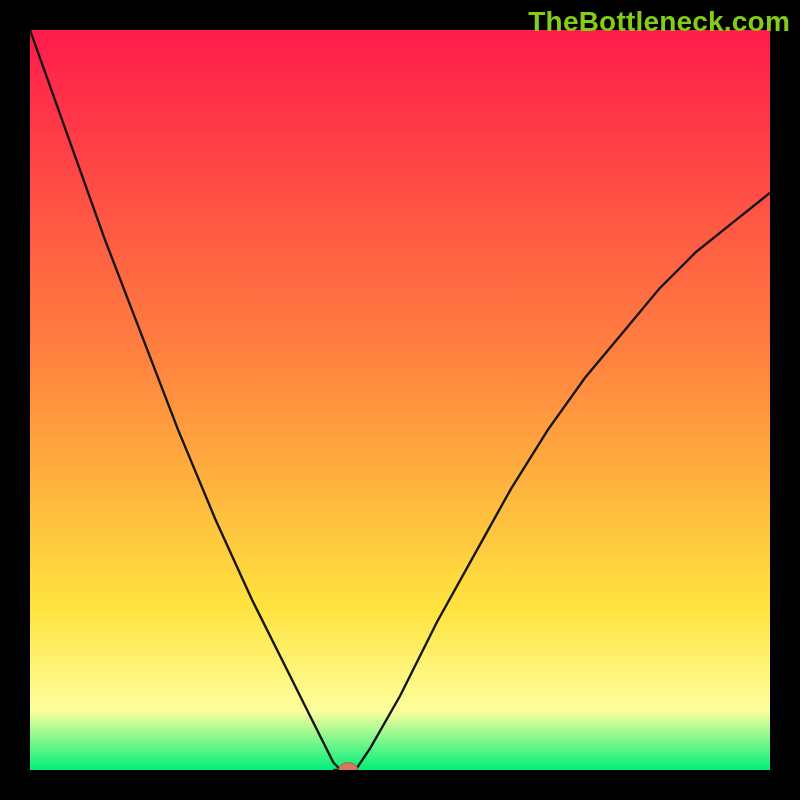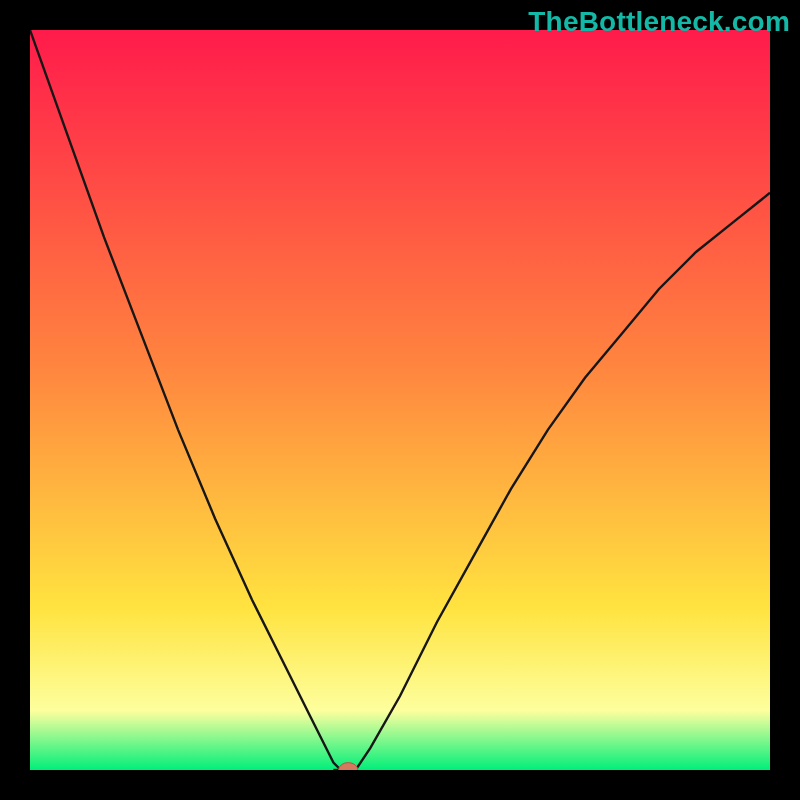--- a/index.html
+++ b/index.html
@@ -23,21 +23,21 @@
     position: absolute;
     left: 30px;
     top: 30px;
     width: 740px;
     height: 740px;
   }
   .watermark {
     position: absolute;
     top: 6px;
     right: 10px;
-    color: #14b8a6;
+    color: #84cc16;
     font-size: 28px;
     font-weight: 600;
     letter-spacing: 0.2px;
     font-family: Arial, Helvetica, sans-serif;
   }
   svg { display: block; }
 </style>
 </head>
 <body>
 

